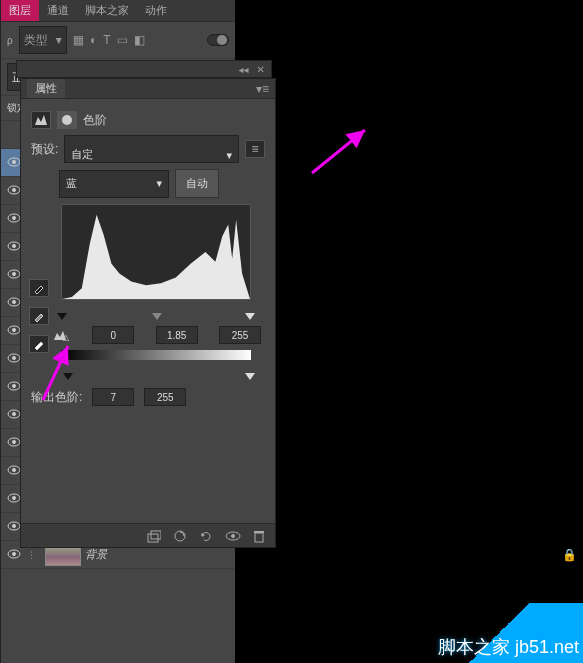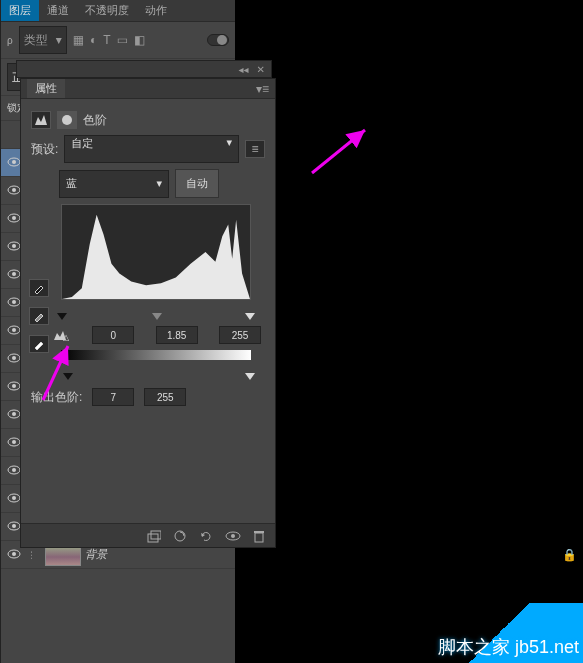--- a/index.html
+++ b/index.html
@@ -23,21 +23,21 @@
 .tri{position:absolute;bottom:-6px;width:0;height:0;border-left:5px solid transparent;border-right:5px solid transparent}
 .tri.b{border-top:7px solid #111}
 .tri.g{border-top:7px solid #888}
 .tri.w{border-top:7px solid #ddd}
 .footer{position:absolute;bottom:0;left:0;right:0;height:24px;background:#3a3a3a;border-top:1px solid #2a2a2a;display:flex;justify-content:flex-end;align-items:center;gap:12px;padding:0 10px;color:#aaa}
 .footer span svg{display:block}
 
 .layers{right:0;top:0;width:235px;height:663px;background:#454545;border-left:1px solid #222}
 .ltabs{display:flex;background:#393939;height:22px;align-items:flex-end;border-bottom:1px solid #2a2a2a}
 .ltabs div{padding:3px 8px;font-size:11px;color:#aaa}
-.ltabs div.active{background:#0369a1;color:#ddd}
+.ltabs div.active{background:#be185d;color:#ddd}
 .opt-row{display:flex;align-items:center;padding:4px 6px;gap:6px;border-bottom:1px solid #3a3a3a}
 .opt-row .sp{flex:1}
 .pct{background:#333;border:1px solid #222;width:38px;height:16px;color:#ddd;font-size:10px;text-align:center}
 .iconbar span{color:#999;font-size:12px}
 .layer{display:flex;align-items:center;height:28px;border-bottom:1px solid #3a3a3a;padding:0 4px;gap:4px}
 .layer.sel{background:#5a7aa0}
 .eye{width:18px;text-align:center;color:#bbb;cursor:pointer}
 .link{width:14px}
 .thumb{width:36px;height:22px;border:1px solid #888;background:#666;flex-shrink:0}
 .thumb.photo{background:linear-gradient(#9a8,#867 60%,#a88)}
@@ -75,21 +75,21 @@
         </span>
       <span class="ico" style="background:#555">
           <svg width="12" height="12">
             <circle cx="6" cy="6" r="5" fill="#ccc"></circle>
           </svg>
         </span>
       <span>色阶</span>
     </div>
     <div class="row">
       <span>预设:</span>
-      <div class="select" style="flex:1;display:flex;align-items:flex-start;justify-content:space-between;padding:0 6px">
+      <div class="select" style="flex:1;display:flex;align-items:flex-end;justify-content:space-between;padding:0 6px">
         <span>自定</span>
           <span>▾</span>
       </div>
       <span class="ico" style="color:#aaa">≡</span>
     </div>
     <div class="row" style="margin-left:28px">
       <div class="select" style="width:110px;display:flex;align-items:center;justify-content:space-between;padding:0 6px">
         <span>蓝</span>
           <span>▾</span>
       </div>
@@ -183,21 +183,21 @@
           <rect x="1" y="2" width="10" height="2" fill="#aaa"></rect>
         </svg>
       </span>
   </div>
 </div>
 
 <div class="layers">
   <div class="ltabs">
     <div class="active">图层</div>
     <div>通道</div>
-    <div>不透明度</div>
+    <div>脚本之家</div>
     <div>动作</div>
   </div>
   <div class="opt-row iconbar">
     <span style="font-size:10px;color:#aaa">ρ</span>
     <div class="select" style="width:48px;display:flex;align-items:center;justify-content:space-between;padding:0 4px">
         <span>类型</span>
         <span>▾</span>
       </div>
     <span>▦</span>
     <span>◐</span>

